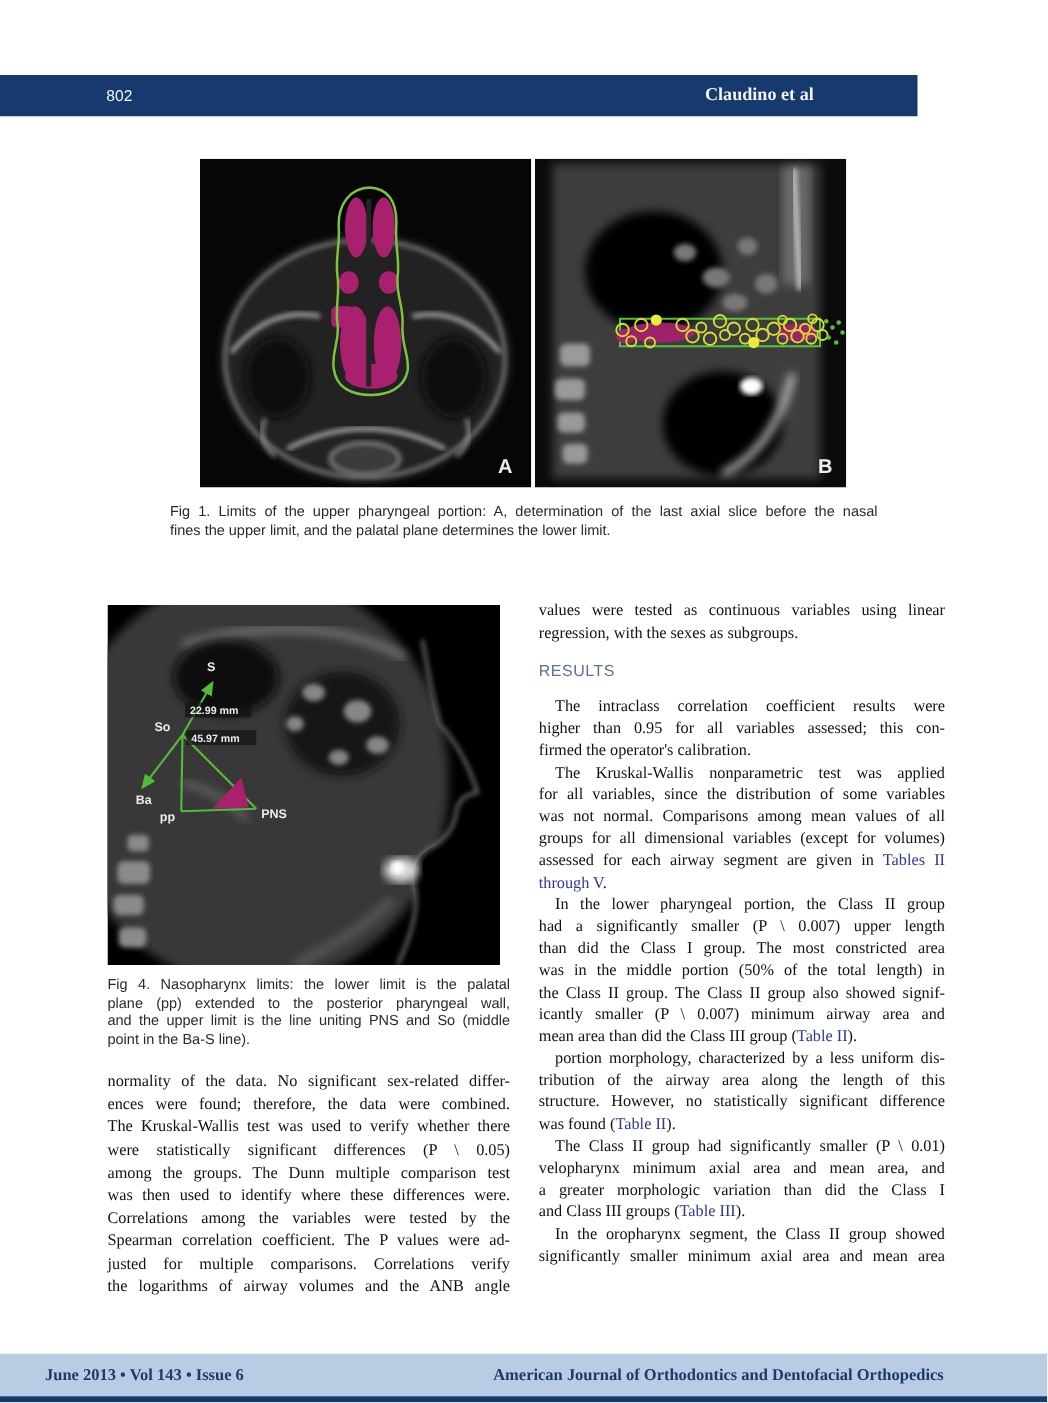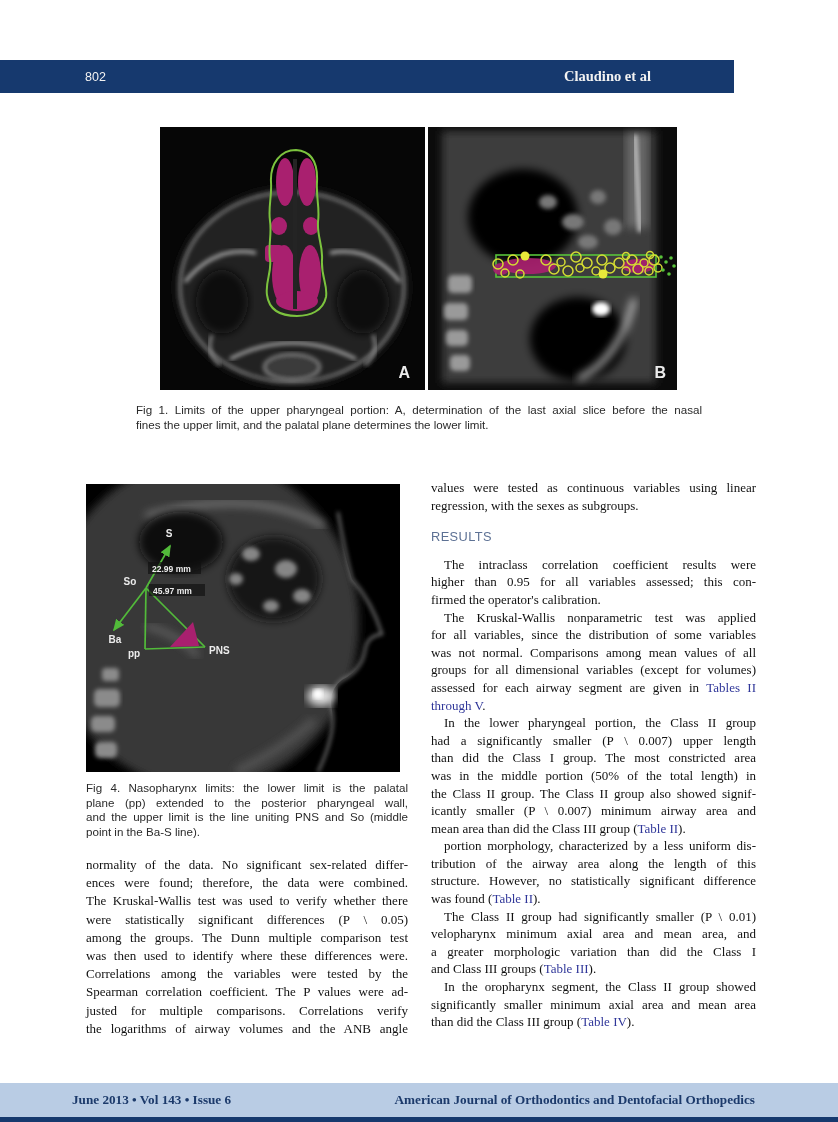--- a/index.html
+++ b/index.html
@@ -11,21 +11,21 @@
   .page{position:relative;width:838px;height:1122px;background:#fff;overflow:hidden;
         font-family:"Liberation Serif",serif;}
   
   .header-band{position:absolute;left:0;top:60px;width:734px;height:33px;
     background:var(--header-navy);display:flex;align-items:center;justify-content:space-between;
     padding:0 83px 0 85px;box-sizing:border-box;}
   .page-num{color:#f2f2f2;font-family:"Liberation Sans",sans-serif;font-size:12.5px;}
   .running-head{color:#f2f2f2;font-family:"Liberation Serif",serif;font-weight:bold;font-size:14.5px;margin-left:33px;}
   .footer-band{position:absolute;left:0;top:1083px;width:838px;height:34px;
     background:var(--footer-band);display:flex;align-items:center;justify-content:space-between;
-    padding:0 83px 0 72px;box-sizing:border-box;}
+    padding:0 83px 0 36px;box-sizing:border-box;}
   .footer-issue{color:var(--footer-text);font-weight:bold;font-size:13.2px;}
   .footer-journal{color:var(--footer-text);font-weight:bold;font-size:13.2px;}
   .footer-strip{position:absolute;left:0;top:1117px;width:838px;height:5px;background:var(--header-navy);}
   
   .fig1-wrap{position:absolute;left:160px;top:127px;width:517px;height:263px;display:flex;gap:3px;background:#fff;}
   .fig1-wrap svg{display:block;}
   .fig1-caption{position:absolute;left:136px;top:402px;width:566px;
     font-family:"Liberation Sans",sans-serif;font-size:11.6px;line-height:15.2px;color:#2a2a2a;}
   
   .fig2-wrap{position:absolute;left:86px;top:484px;width:314px;height:288px;}
@@ -282,21 +282,20 @@
       </div>
     <div class="para indented">
         <div class="tline"><span>The Class II group had significantly smaller (P \ 0.01)</span></div>
         <div class="tline"><span>velopharynx minimum axial area and mean area, and</span></div>
         <div class="tline"><span>a greater morphologic variation than did the Class I</span></div>
         <div class="tline last"><span>and Class III groups (</span><span class="tlink">Table III</span><span>).</span></div>
       </div>
     <div class="para indented">
         <div class="tline"><span>In the oropharynx segment, the Class II group showed</span></div>
         <div class="tline"><span>significantly smaller minimum axial area and mean area</span></div>
-        <div class="tline last"><span>than did the Class III group (</span><span class="tlink">Table IV</span><span>).</span></div>
       </div>
   </div>
 
   <div class="footer-band">
     <span class="footer-issue">June 2013 • Vol 143 • Issue 6</span>
     <span class="footer-journal">American Journal of Orthodontics and Dentofacial Orthopedics</span>
   </div>
   <div class="footer-strip"></div>
 
 </div>

